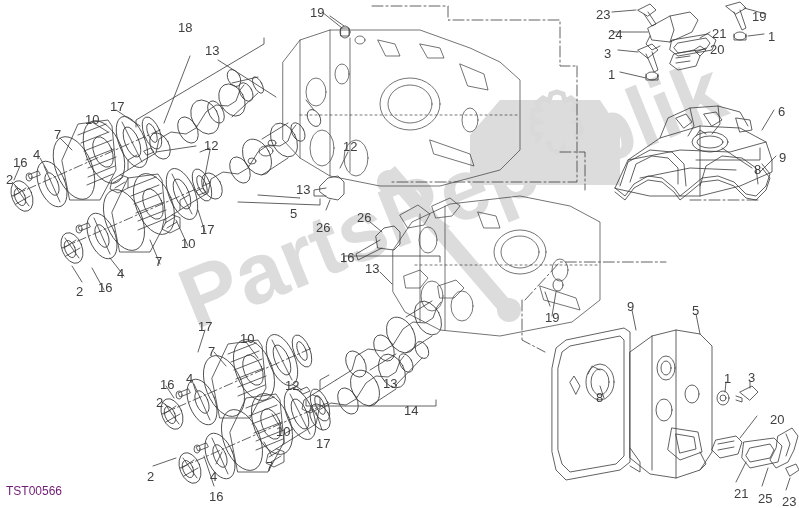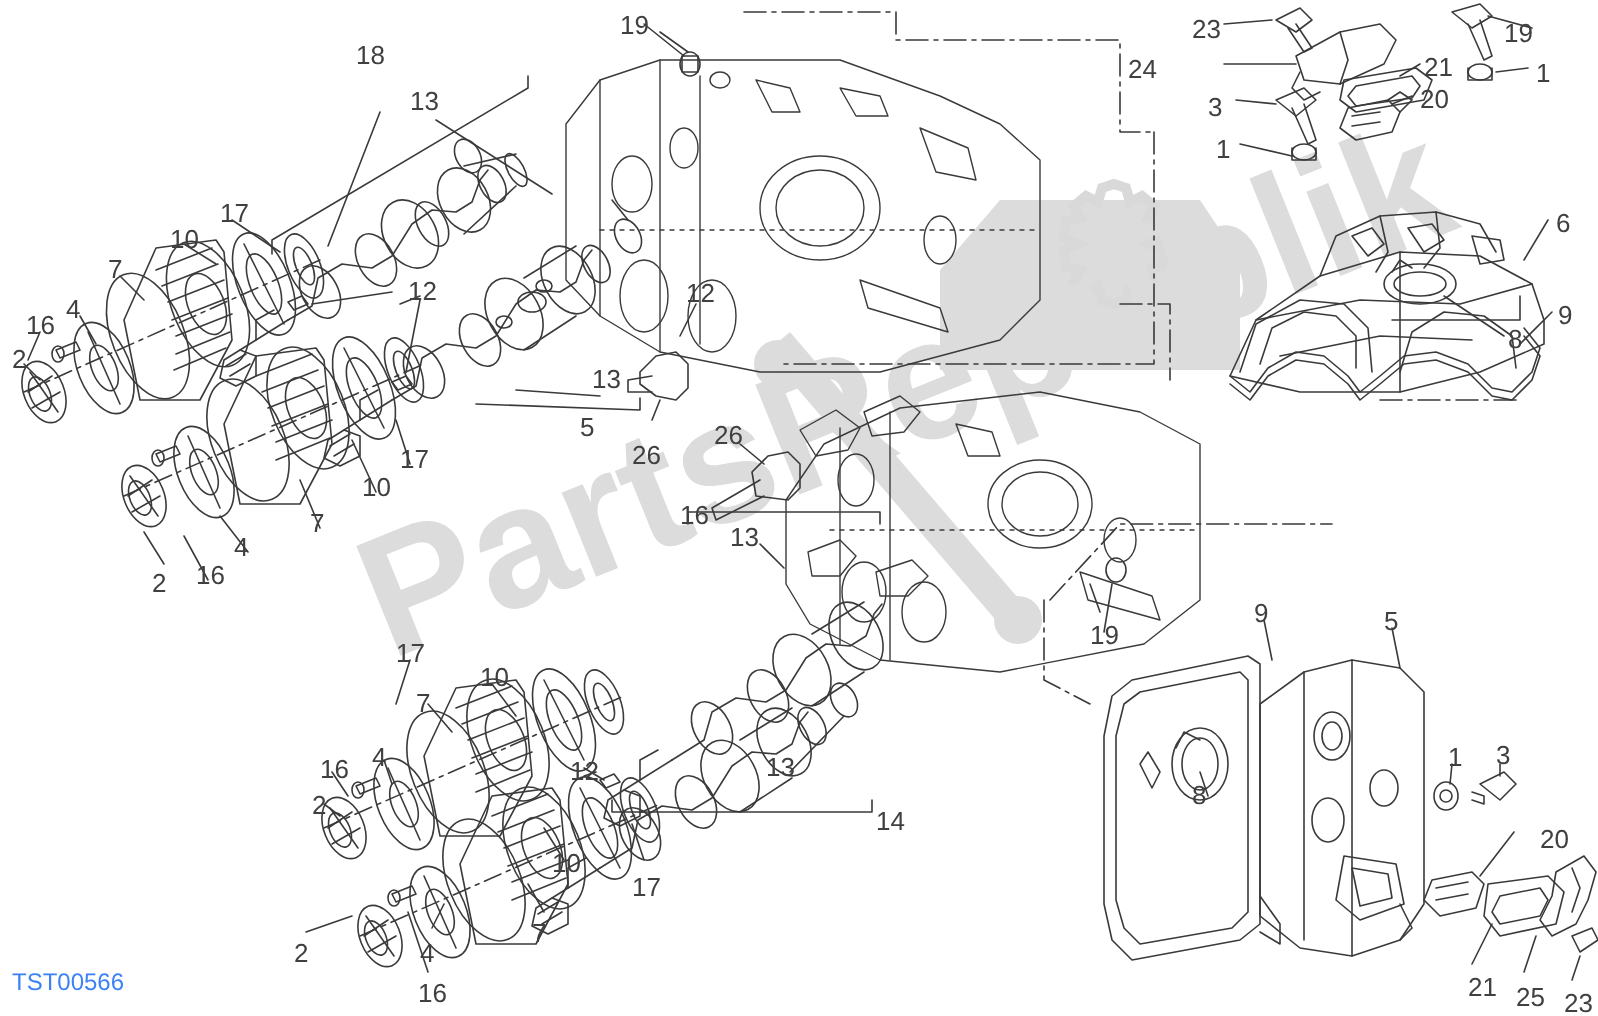--- a/index.html
+++ b/index.html
@@ -3,21 +3,21 @@
 <meta charset="utf-8">
 <style>
   html,body{margin:0;padding:0;background:#ffffff;}
   body{width:799px;height:508px;overflow:hidden;
        font-family:"Liberation Sans", sans-serif;}
   #stage{position:relative;width:799px;height:508px;background:#fff;}
   svg.layer{position:absolute;left:0;top:0;width:799px;height:508px;}
   .lbl{position:absolute;font-family:"Liberation Sans",sans-serif;
        font-size:13px;color:#404040;line-height:1;white-space:nowrap;
        letter-spacing:0px;}
-  .code{position:absolute;left:6px;top:484px;font-size:12px;color:#3b82f6;}
+  .code{position:absolute;left:6px;top:484px;font-size:12px;color:#701a75;}
   .wm{position:absolute;left:0;top:0;width:799px;height:508px;pointer-events:none;}
 </style>
 </head>
 <body>
 
 <div id="stage">
 
   <svg class="wm layer" viewBox="0 0 799 508">
     <defs>
       <g id="cogmark">
@@ -487,21 +487,21 @@
       <path d="M330,16 L344,26"></path>
     </g>
   </svg>
 
   <div id="callouts">
       <div class="lbl" style="left: 178px; top: 21px;">18</div>
       <div class="lbl" style="left: 205px; top: 44px;">13</div>
       <div class="lbl" style="left: 310px; top: 6px;">19</div>
       <div class="lbl" style="left: 596px; top: 8px;">23</div>
       <div class="lbl" style="left: 752px; top: 10px;">19</div>
-      <div class="lbl" style="left: 564px; top: 28px;">24</div>
+      <div class="lbl" style="left: 608px; top: 28px;">24</div>
       <div class="lbl" style="left: 712px; top: 27px;">21</div>
       <div class="lbl" style="left: 604px; top: 47px;">3</div>
       <div class="lbl" style="left: 710px; top: 43px;">20</div>
       <div class="lbl" style="left: 768px; top: 30px;">1</div>
       <div class="lbl" style="left: 608px; top: 68px;">1</div>
       <div class="lbl" style="left: 110px; top: 100px;">17</div>
       <div class="lbl" style="left: 85px; top: 113px;">10</div>
       <div class="lbl" style="left: 778px; top: 105px;">6</div>
       <div class="lbl" style="left: 54px; top: 128px;">7</div>
       <div class="lbl" style="left: 204px; top: 139px;">12</div>
@@ -530,21 +530,21 @@
       <div class="lbl" style="left: 240px; top: 332px;">10</div>
       <div class="lbl" style="left: 208px; top: 345px;">7</div>
       <div class="lbl" style="left: 285px; top: 379px;">12</div>
       <div class="lbl" style="left: 383px; top: 377px;">13</div>
       <div class="lbl" style="left: 724px; top: 372px;">1</div>
       <div class="lbl" style="left: 748px; top: 371px;">3</div>
       <div class="lbl" style="left: 186px; top: 372px;">4</div>
       <div class="lbl" style="left: 160px; top: 378px;">16</div>
       <div class="lbl" style="left: 596px; top: 391px;">8</div>
       <div class="lbl" style="left: 156px; top: 396px;">2</div>
-      <div class="lbl" style="left: 404px; top: 404px; margin-left: 34px;">14</div>
+      <div class="lbl" style="left: 404px; top: 404px;">14</div>
       <div class="lbl" style="left: 770px; top: 413px;">20</div>
       <div class="lbl" style="left: 276px; top: 425px;">10</div>
       <div class="lbl" style="left: 316px; top: 437px;">17</div>
       <div class="lbl" style="left: 266px; top: 460px;">7</div>
       <div class="lbl" style="left: 210px; top: 470px;">4</div>
       <div class="lbl" style="left: 147px; top: 470px;">2</div>
       <div class="lbl" style="left: 209px; top: 490px;">16</div>
       <div class="lbl" style="left: 734px; top: 487px;">21</div>
       <div class="lbl" style="left: 758px; top: 492px; text-align: right;">25</div>
       <div class="lbl" style="left: 782px; top: 495px;">23</div>

